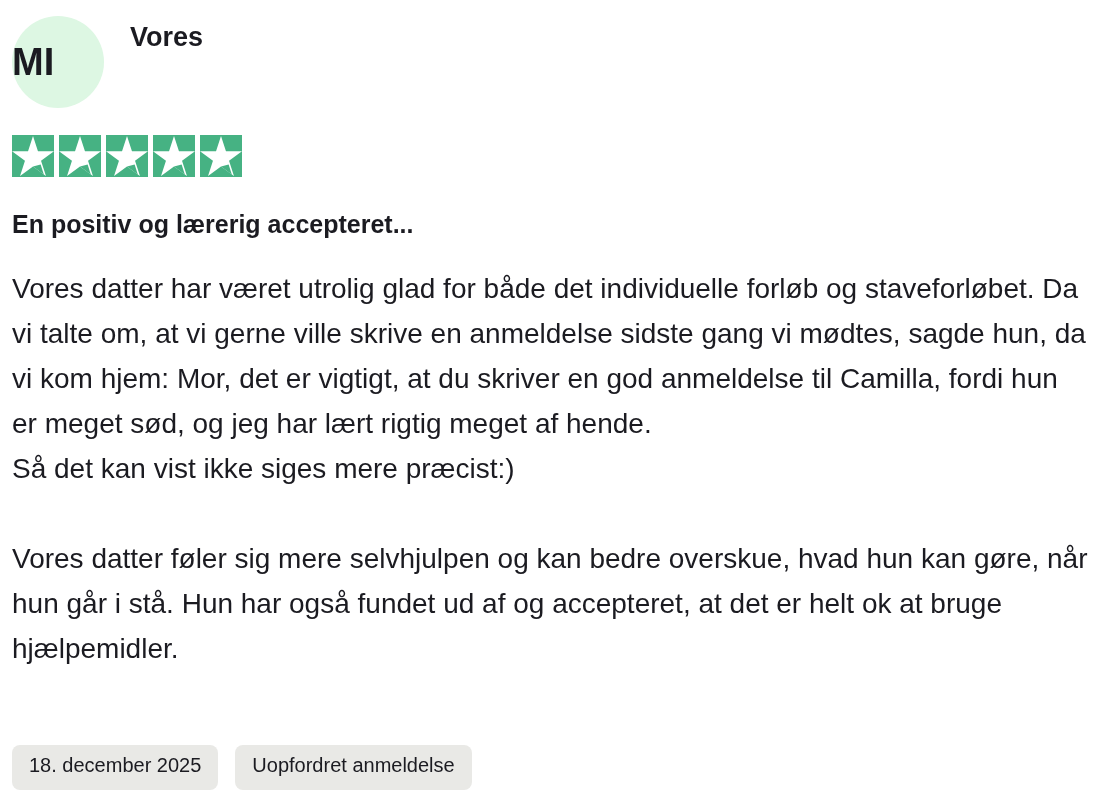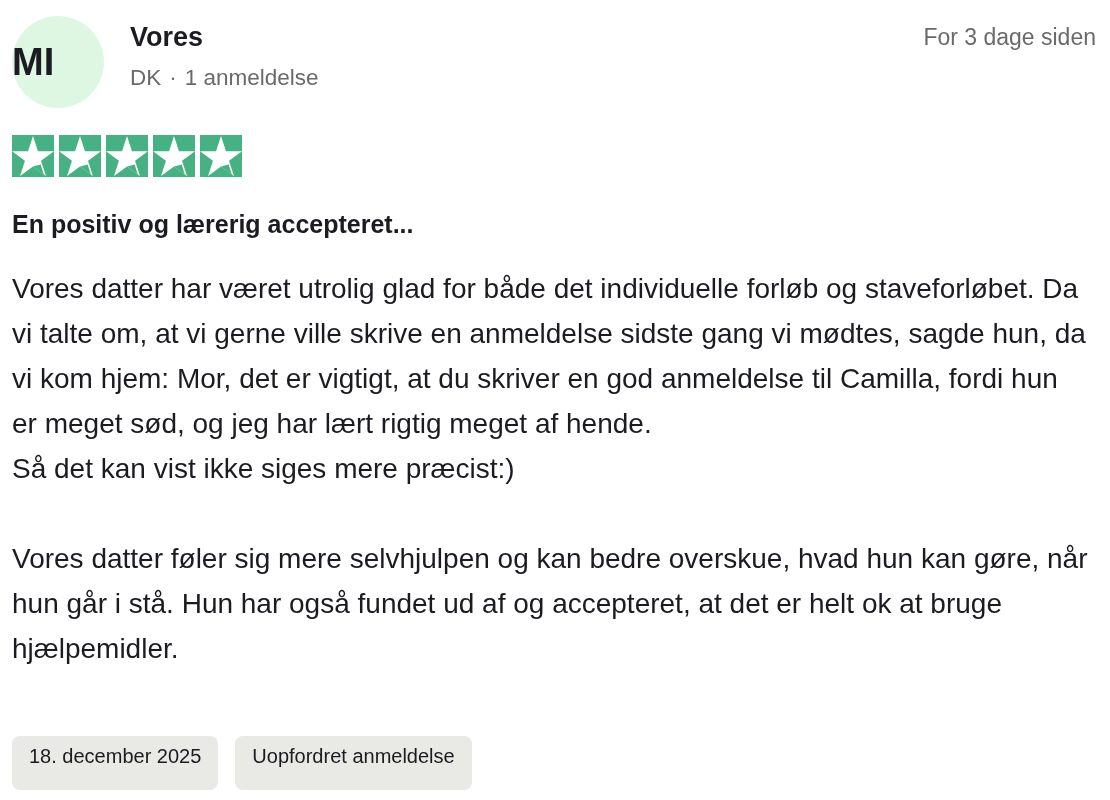--- a/index.html
+++ b/index.html
@@ -50,41 +50,35 @@
   .review-body{
     margin-top:27px;font-size:28px;line-height:45px;
     max-width:1076px;white-space:pre-line;color:var(--text-dark);
   }
 
   
   .badges{margin-top:auto;display:flex;gap:17px;}
   .badge{
     background:var(--badge-bg);color:var(--text-dark);
     font-size:20px;line-height:1;
-    padding:10px 17px 24px 17px;border-radius:8px;white-space:nowrap;
+    padding:10px 17px 15px 17px;border-radius:8px;white-space:nowrap;
   }
 </style>
 </head>
 <body>
 
 <div class="review-card">
 
   <div class="header">
     <div class="avatar">
       <span>MI</span>
     </div>
     <div class="author-block">
       <div class="author-name">Vores</div>
-      <div class="author-meta">
-        <span>DK</span>
-        <span>·</span>
-        <span>1 anmeldelse</span>
-      </div>
     </div>
-    <div class="timestamp">For 3 dage siden</div>
   </div>
 
   <div class="stars" aria-label="5 stjerner">
   <span class="star-box">
     <svg viewBox="0 0 126 120" xmlns="http://www.w3.org/2000/svg">
       <path fill="#FFFFFF" d="M126 45.9 77.9 45.9 63 0.1 48.1 45.9 0 45.9 38.9 74.3 24.1 120 63 91.7 101.9 120 87.1 74.3 126 45.9Z"></path>
       <path fill="var(--star-green)" d="M63 91.7 85.9 85.8 95.5 115.3 63 91.7Z"></path>
     </svg>
   </span>
 

